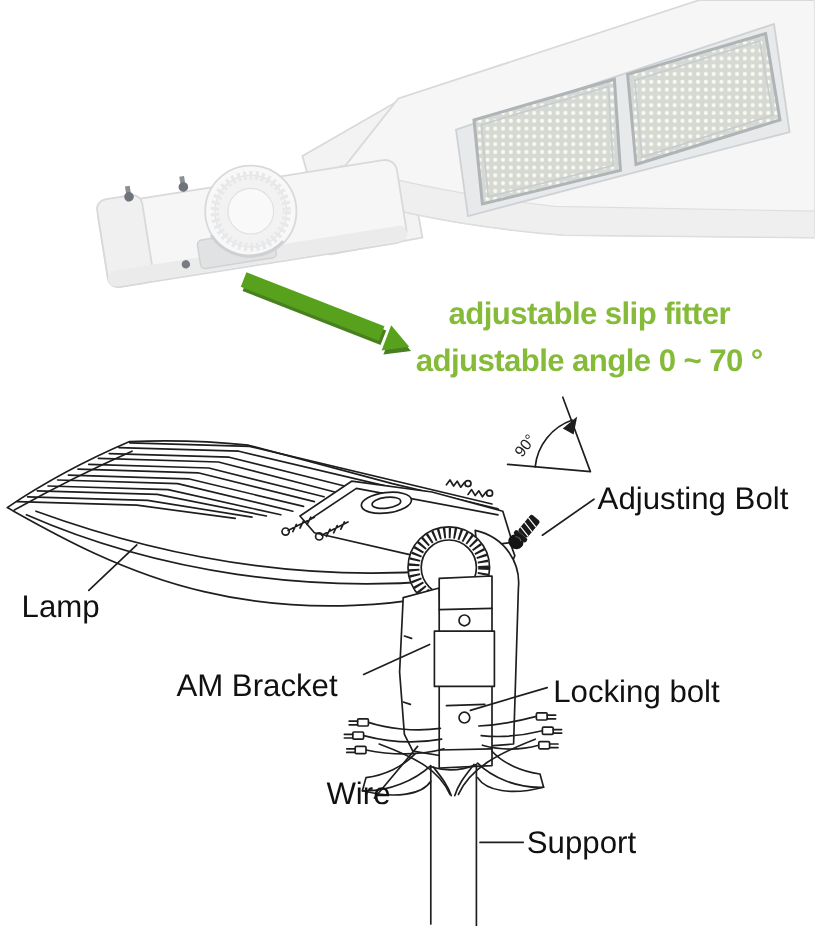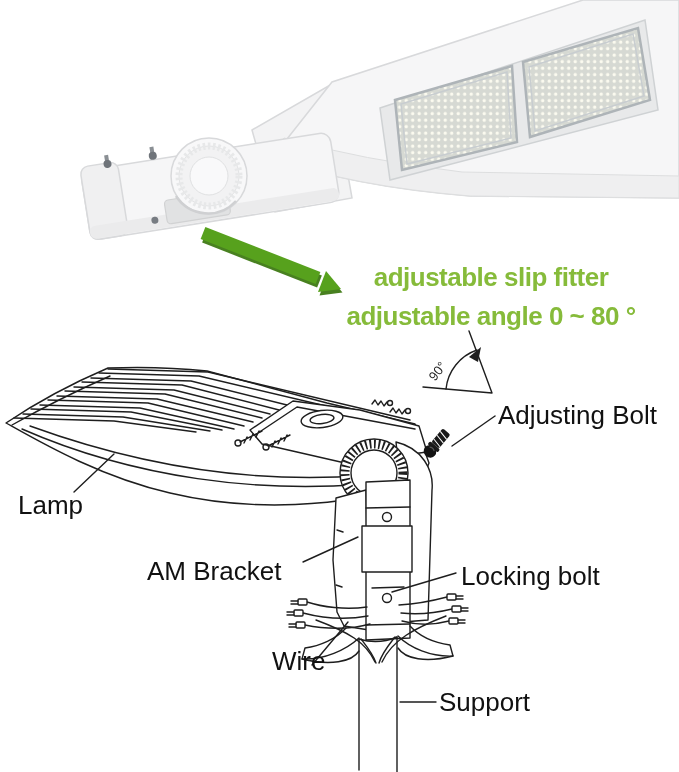--- a/index.html
+++ b/index.html
@@ -3,21 +3,21 @@
 <meta charset="utf-8">
 <style>
   html,body{margin:0;padding:0;background:#fff;}
   .stage{position:relative;width:679px;height:772px;background:#ffffff;overflow:hidden;
          font-family:"Liberation Sans",sans-serif;}
   .layer{position:absolute;left:0;}
   #photo-layer{top:0;}
   #diagram-layer{top:330px;}
   .caption{position:absolute;left:302px;width:378px;text-align:center;
            font-family:"Liberation Sans",sans-serif;font-weight:bold;
-           font-size:26px;letter-spacing:-0.5px;color:#86bb3a;white-space:nowrap;margin-top:16px;}
+           font-size:26px;letter-spacing:-0.5px;color:#86bb3a;white-space:nowrap;}
   #caption-line1{top:246px;}
   #caption-line2{top:285px;}
   svg text.lbl{font-family:"Liberation Sans",sans-serif;font-size:26px;fill:#111;}
   svg text.deg{font-family:"Liberation Sans",sans-serif;font-size:13px;fill:#1e1e1e;}
   .ink{stroke:#1e1e1e;stroke-width:1.4;fill:none;stroke-linecap:round;stroke-linejoin:round;}
   .inkf{stroke:#1e1e1e;stroke-width:1.4;fill:#ffffff;stroke-linejoin:round;}
   .ph{stroke:#d8d9db;stroke-width:1.5;}
 </style>
 </head>
 <body>
@@ -81,21 +81,21 @@
       <g transform="translate(1.5,3.5)" opacity="0.95">
         <path d="M203,233 L318,278" stroke="#3f7a15" stroke-width="13" fill="none"></path>
         <polygon points="341,289 326,271 318,292" fill="#3f7a15"></polygon>
       </g>
       <path d="M203,233 L318,278" stroke="#57a11d" stroke-width="13" fill="none"></path>
       <polygon points="341,289 326,271 318,292" fill="#57a11d"></polygon>
     </g>
   </svg>
 
   <div id="caption-line1" class="caption">adjustable slip fitter</div>
-  <div id="caption-line2" class="caption">adjustable angle 0 ~ 80 °</div>
+  <div id="caption-line2" class="caption">adjustable angle 0 ~ 70 °</div>
 
   <svg id="diagram-layer" class="layer" width="679" height="442" viewBox="0 0 679 442">
 
     <g>
       <path class="inkf" d="M6,93 Q52,62 108,38 Q160,36 207,41 L327,73 L415,94 L429,133 L421,153
                             C340,178 250,182 170,163 C100,147 40,112 6,93 Z"></path>
       <path class="ink" d="M12,95 Q60,68 110,46"></path>
       <path class="ink" d="M22,99 C120,142 260,172 418,148"></path>
       <path class="ink" d="M30,96 C140,136 272,162 421,139"></path>
 

